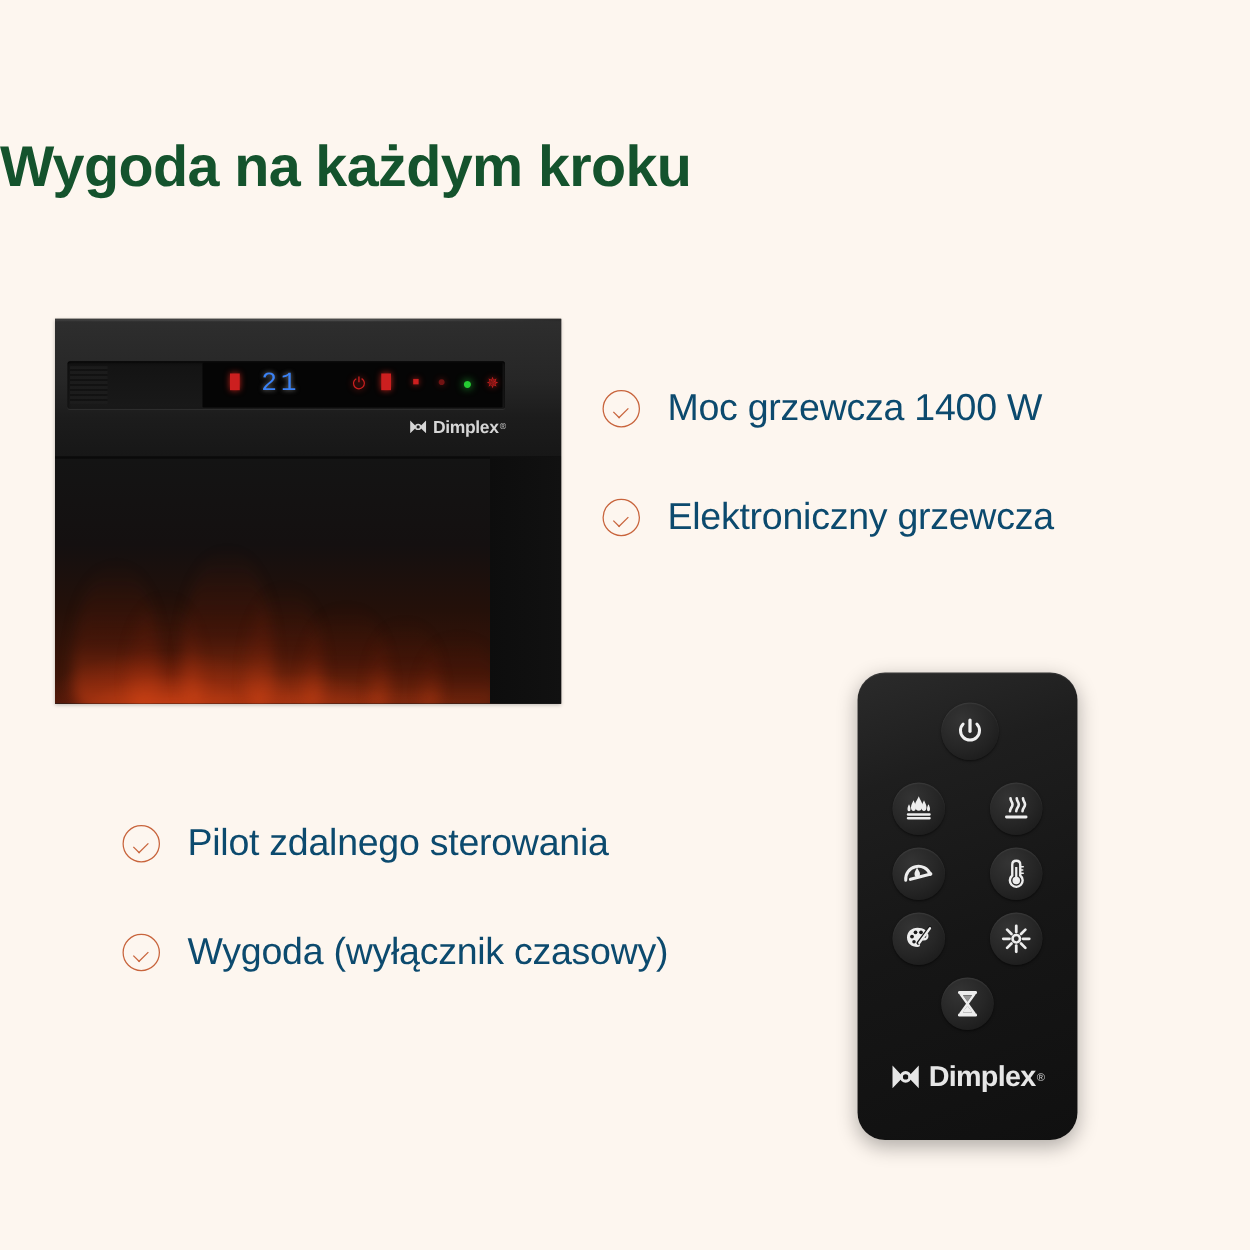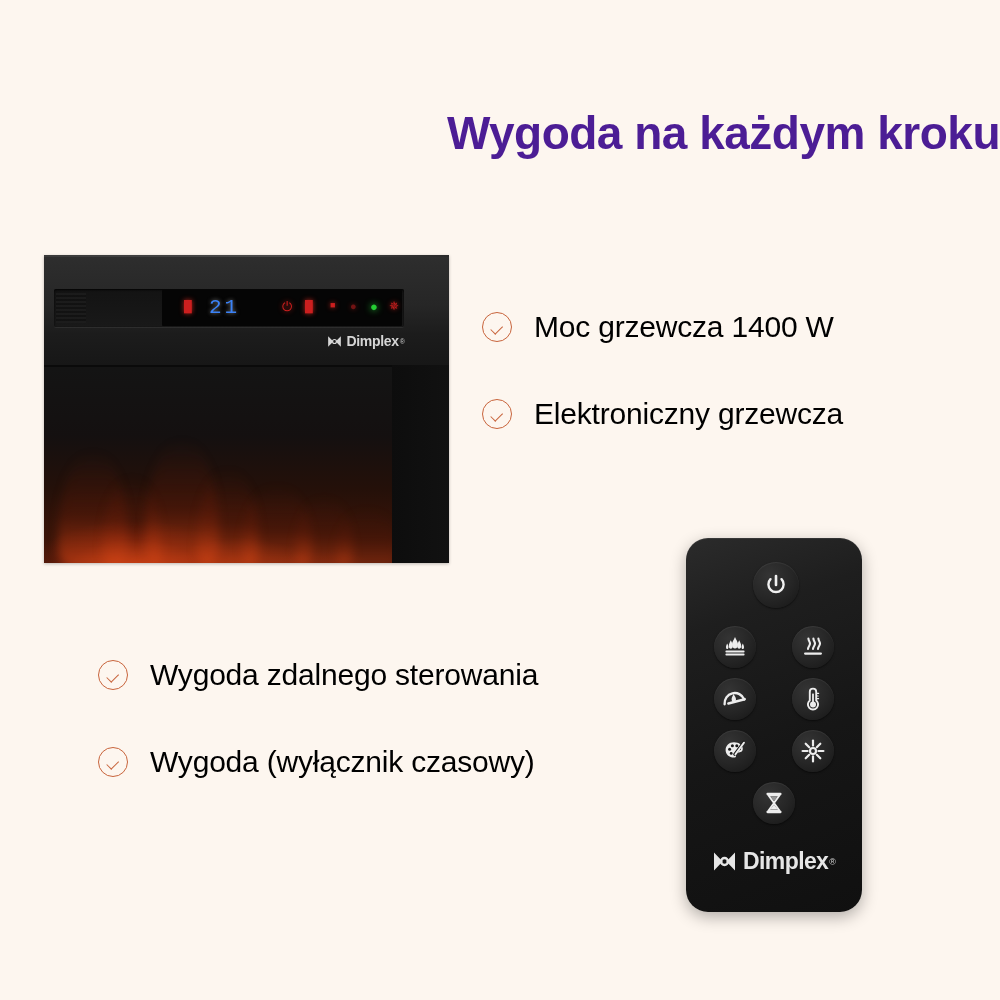--- a/index.html
+++ b/index.html
@@ -7,23 +7,23 @@
     width: 1000px; height: 1000px;
     background: #fdf6ef;
     font-family: "Liberation Sans", sans-serif;
     overflow: hidden;
   }
   #page { position: relative; width: 1000px; height: 1000px; background: #fdf6ef; }
 
   
   .page-title {
     position: absolute; top: 106px; left: 0; width: 1000px;
-    text-align: right;
+    text-align: left;
     font-size: 46px; font-weight: 700; letter-spacing: -0.5px;
-    color: #4c1d95;
+    color: #14532d;
   }
 
   
   .feature-list { position: absolute; }
   .list-right { left: 482px; top: 310px; width: 500px; }
   .list-left  { left: 98px;  top: 658px; width: 560px; }
 
   .feature-row { display: flex; align-items: center; margin-bottom: 53px; }
   .feature-row:last-child { margin-bottom: 0; }
 
@@ -32,21 +32,21 @@
     border: 1.8px solid #c8643c; border-radius: 50%;
     position: relative;
   }
   .check-icon::before {
     content: ""; position: absolute;
     left: 8px; top: 12px; width: 10px; height: 5.5px;
     border-left: 1.8px solid #c8643c; border-bottom: 1.8px solid #c8643c;
     transform: rotate(-45deg);
   }
   .feature-text {
-    font-size: 30px; color: #000000; font-weight: 400;
+    font-size: 30px; color: #0c4a6e; font-weight: 400;
     letter-spacing: -0.2px; white-space: nowrap;
   }
 
   
   .fireplace {
     position: absolute; left: 44px; top: 255px; width: 405px; height: 308px;
     background: #0d0d0d; overflow: hidden;
     box-shadow: 0 1px 3px rgba(0,0,0,0.25);
   }
   .fp-topbezel {
@@ -206,21 +206,21 @@
     </div>
     <div class="feature-row">
       <span class="check-icon"></span>
       <span class="feature-text">Elektroniczny grzewcza</span>
     </div>
   </div>
 
   <div class="feature-list list-left">
     <div class="feature-row">
       <span class="check-icon"></span>
-      <span class="feature-text">Wygoda zdalnego sterowania</span>
+      <span class="feature-text">Pilot zdalnego sterowania</span>
     </div>
     <div class="feature-row">
       <span class="check-icon"></span>
       <span class="feature-text">Wygoda (wyłącznik czasowy)</span>
     </div>
   </div>
 
   <div class="remote">
 
     <div class="btn btn-power">

